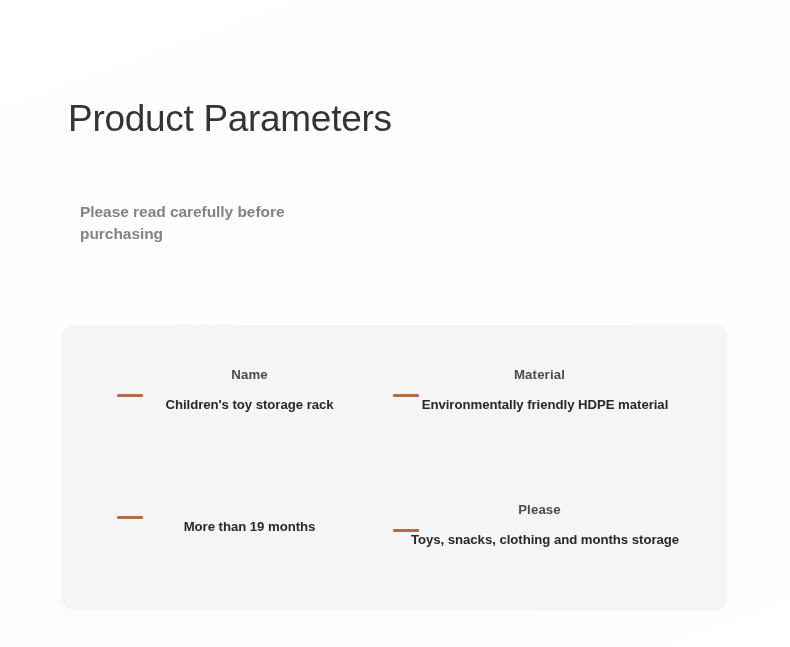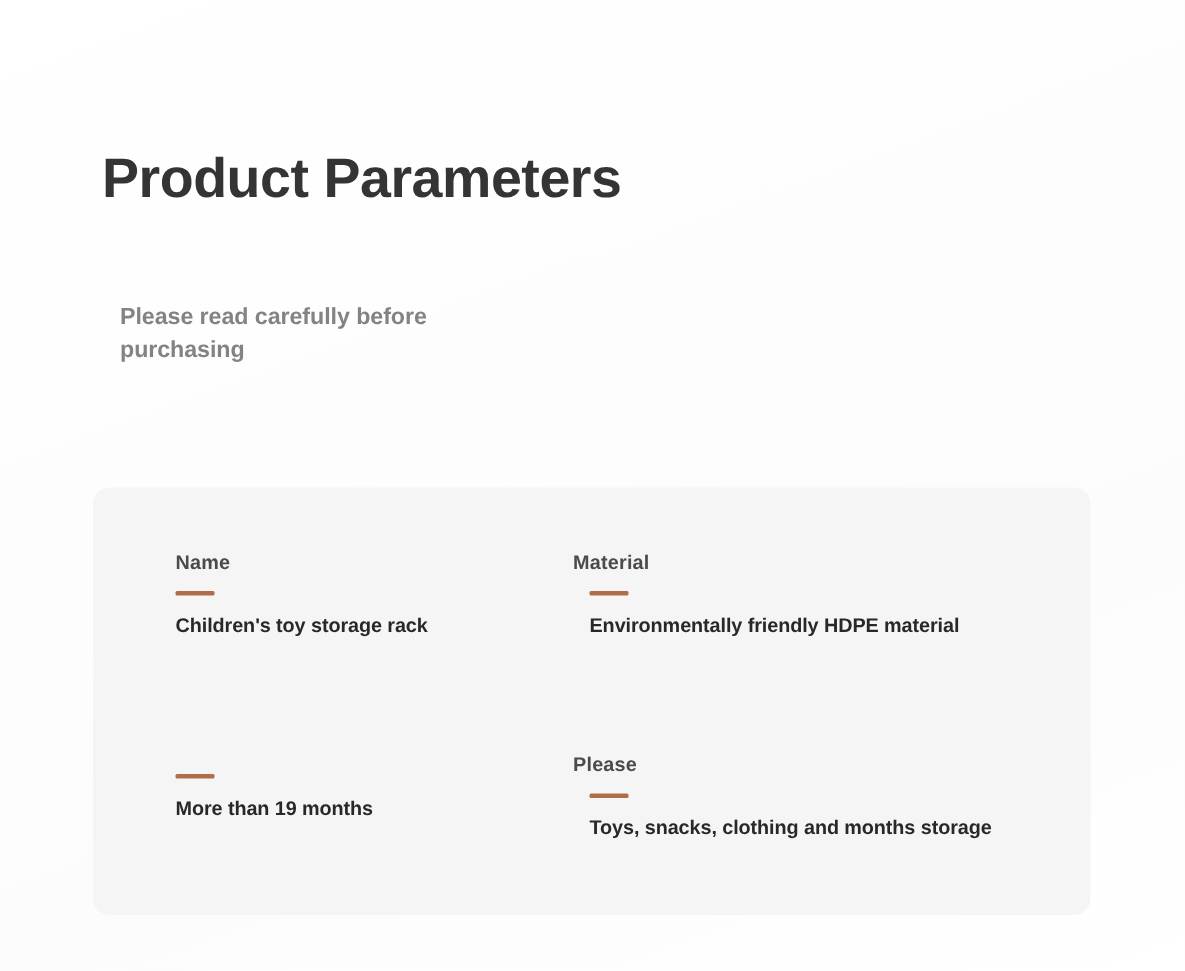--- a/index.html
+++ b/index.html
@@ -24,21 +24,21 @@
   
   .header {
     position: absolute;
     left: 68px;
     top: 100px;
     width: 640px;
   }
 
   .page-title {
     font-size: 37px;
-    font-weight: bold;
+    font-weight: normal;
     color: #343434;
     letter-spacing: -0.3px;
     line-height: 1.05;
     margin: 0;
     white-space: nowrap;
   }
 
   .page-subtitle {
     margin: 12px;
     padding-top: 50px;
@@ -53,20 +53,21 @@
   
   .spec-card {
     position: absolute;
     left: 62px;
     top: 325px;
     width: 665px;
     height: 285px;
     background: #f5f5f5;
     border-radius: 11px;
     box-sizing: border-box;
+    text-align: center;
   }
 
   .spec-grid {
     position: absolute;
     left: 55px;
     top: 43px;
     right: 30px;
     display: grid;
     grid-template-columns: 265px 1fr;
     grid-template-rows: 135px auto;
@@ -95,21 +96,21 @@
 
   .spec-rule {
     width: 26px;
     height: 2.5px;
     background: #b06e48;
     margin-top: 13px;
     border-radius: 1px;
   }
 
   .spec-value {
-    margin-top: 12px;
+    margin-top: 0;
     font-size: 13.2px;
     font-weight: bold;
     color: #282828;
     letter-spacing: -0.05px;
     line-height: 1.25;
     white-space: nowrap;
   }
 </style>
 </head>
 <body>

